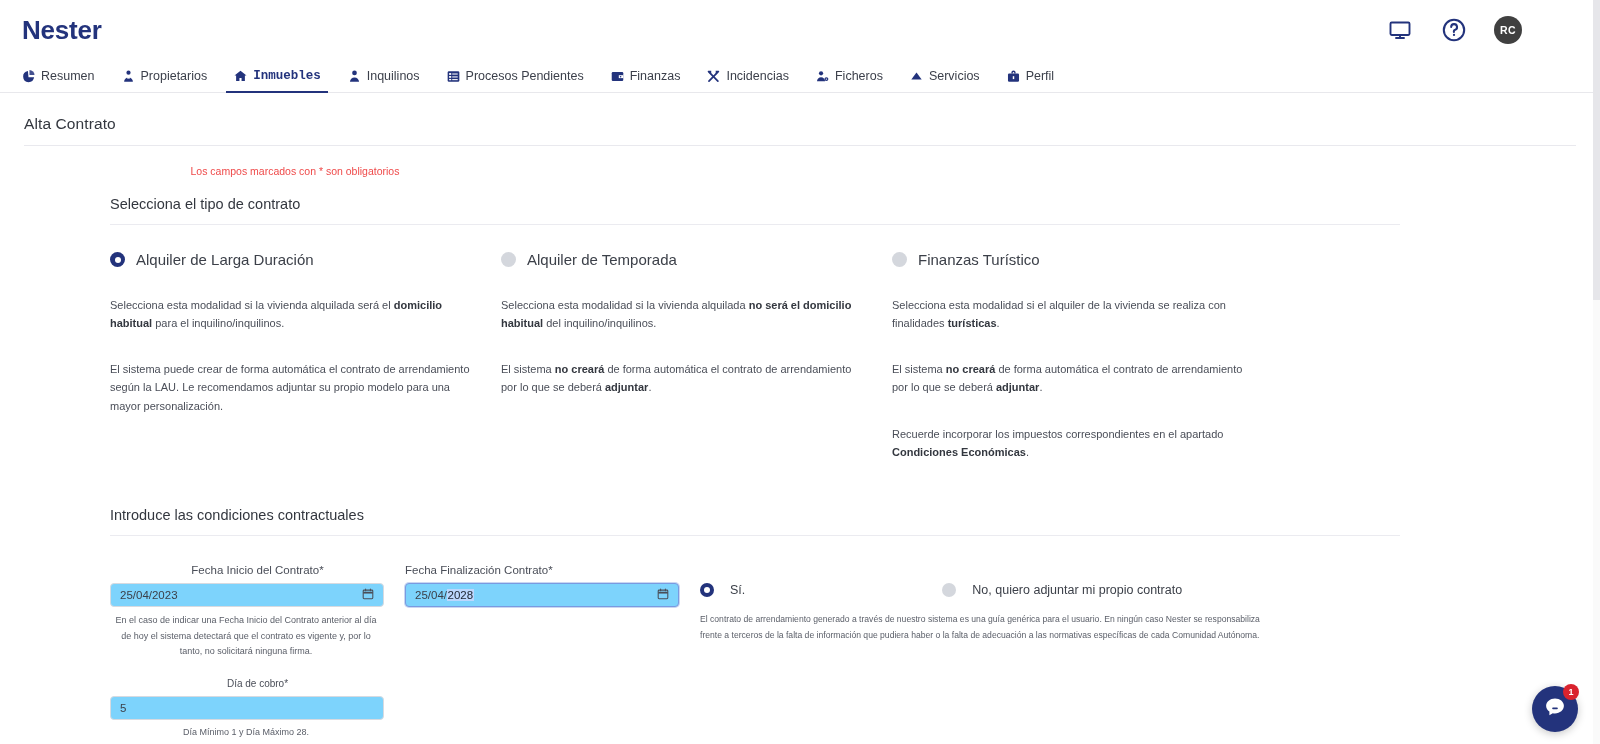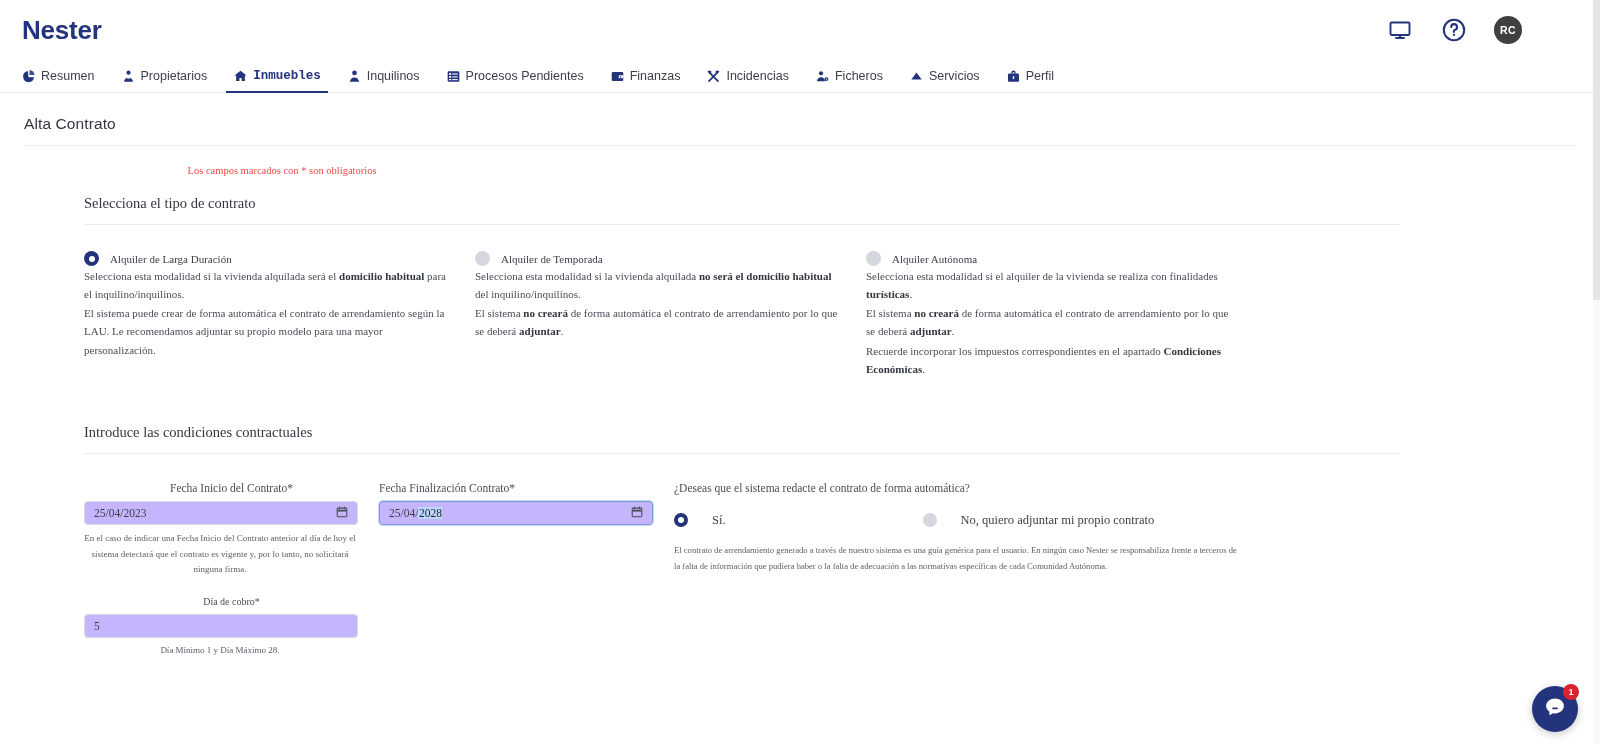--- a/index.html
+++ b/index.html
@@ -48,65 +48,65 @@
   }
   .nicon { width:13px;height:13px; display:inline-flex; align-items:center;justify-content:center; flex:0 0 auto;}
   .nicon svg { display:block; }
 
   
   .titlewrap{ padding: 22px 24px 0 24px; }
   .ptitle{ font-size:15.5px; color:#33373f; font-weight:400; letter-spacing:0.1px; }
   .titlerule{ margin-top:12px; height:1px; background:#e9e9ee; }
 
   
-  .content { padding-left: 84px; padding-right: 200px; font-family: Liberation Serif, serif; }
+  .content { padding-left: 110px; padding-right: 200px; }
   .reqnote{ color:#ef4a4a; font-size:10.5px; margin-top:19px; text-align:center; padding-right:920px;}
   .sectitle{ font-size:14.5px; color:#33373f; margin-top:19px; }
   .secrule{ height:1px; background:#ebebf0; margin-top:12px; }
 
   
   .cols{ display:flex; margin-top:26px; }
   .col{ width:391px; padding-right:26px; }
   .col.c2{ padding-left:0; }
   .radio-row{ display:flex; align-items:center; gap:11px; cursor:pointer; }
   .radio{
     width:15px;height:15px;border-radius:50%; flex:0 0 auto;
     background:#d4d7dd; position:relative;
   }
   .radio.on{ background:#23337c; }
   .radio.on:after{
     content:""; position:absolute; left:4.5px; top:4.5px; width:6px;height:6px;border-radius:50%;
     background:#fff;
   }
-  .radio-label{ font-size:11px; color:#3c4049; }
-  .ptext{ font-size:11px; color:#4a4e58; line-height:1.65; margin-top:1px; }
+  .radio-label{ font-size:15px; color:#3c4049; }
+  .ptext{ font-size:11px; color:#4a4e58; line-height:1.65; margin-top:28px; }
   .ptext b{ font-weight:700; color:#33373f; }
 
   
   .cond-title{ font-size:14.5px; color:#33373f; margin-top:46px; }
   .fieldgrid{ display:flex; margin-top:28px; }
   .fcol1{ width:295px;text-align:center; }
   .fcol2{ width:295px; }
   .fcol3{ flex:1; padding-left:0; }
   .flabel{ font-size:11.5px; color:#4a4e58; margin-bottom:7px; }
   .finput{
     width:274px; height:24px; border:1px solid #d7dae0; border-radius:4px;
-    background:#c4b5fd; display:flex; align-items:center; padding: 0 9px;
+    background:#7dd3fc; display:flex; align-items:center; padding: 0 9px;
     font-size:11.5px; color:#3c4049; position:relative;
   }
   .finput.focused{ border:1.5px solid #7a9ae0; box-shadow:0 0 0 1px #c9d7f2; }
   .finput .cal{ margin-left:auto; }
   .hl{ background:#bdd7fd; color:#1c2330; padding:0 0.5px; }
   .fhelp{ font-size:9px; color:#5a5e68; line-height:1.75; margin-top:6px; width:272px; }
   .fhelp.small{ line-height:1.5; }
   .daylabel{ font-size:10px; color:#4a4e58; margin-top:18px; margin-bottom:7px; }
 
   .qlabel{ font-size:11.5px; color:#4a4e58; }
   .qrow{ display:flex; align-items:center; margin-top:19px; }
-  .qopt{ display:flex; align-items:center; gap:24px; cursor:pointer; }
+  .qopt{ display:flex; align-items:center; gap:16px; cursor:pointer; }
   .qopt .radio{ width:14px;height:14px; }
   .qopt .radio.on:after{ left:4px; top:4px; width:6px;height:6px; }
   .qopt-label{ font-size:12.5px; color:#3c4049; }
   .qopt.second{ margin-left:197px; }
   .qhelp{ font-size:8.6px; color:#5a5e68; line-height:1.9; margin-top:14px; width:565px; }
 
   
   .chat{
     position:absolute; right:22px; bottom:12px; width:46px;height:46px;border-radius:50%;
     background:#23337c; display:flex;align-items:center;justify-content:center; cursor:pointer;
@@ -293,21 +293,21 @@
           <span class="radio"></span>
           <span class="radio-label">Alquiler de Temporada</span>
         </div>
         <div class="ptext">Selecciona esta modalidad si la vivienda alquilada <b>no será el domicilio habitual</b> del inquilino/inquilinos.</div>
         <div class="ptext">El sistema <b>no creará</b> de forma automática el contrato de arrendamiento por lo que se deberá <b>adjuntar</b>.</div>
       </div>
 
       <div class="col c2">
         <div class="radio-row">
           <span class="radio"></span>
-          <span class="radio-label">Alquiler Autónoma</span>
+          <span class="radio-label">Finanzas Turístico</span>
         </div>
         <div class="ptext">Selecciona esta modalidad si el alquiler de la vivienda se realiza con finalidades <b>turísticas</b>.</div>
         <div class="ptext">El sistema <b>no creará</b> de forma automática el contrato de arrendamiento por lo que se deberá <b>adjuntar</b>.</div>
         <div class="ptext">Recuerde incorporar los impuestos correspondientes en el apartado <b>Condiciones Económicas</b>.</div>
       </div>
     </div>
 
     <div class="cond-title">Introduce las condiciones contractuales</div>
     <div class="secrule"></div>
 
@@ -344,21 +344,20 @@
               <rect x="1.6" y="2.8" width="12.8" height="11.4" rx="1.2"></rect>
               <line x1="1.6" y1="6.2" x2="14.4" y2="6.2" stroke-width="2.4"></line>
               <line x1="4.8" y1="1.4" x2="4.8" y2="3.6" stroke-linecap="round"></line>
               <line x1="11.2" y1="1.4" x2="11.2" y2="3.6" stroke-linecap="round"></line>
             </svg>
           </span>
         </div>
       </div>
 
       <div class="fcol3">
-        <div class="qlabel">¿Deseas que el sistema redacte el contrato de forma automática?</div>
         <div class="qrow">
           <div class="qopt">
             <span class="radio on"></span>
             <span class="qopt-label">Sí.</span>
           </div>
           <div class="qopt second">
             <span class="radio"></span>
             <span class="qopt-label">No, quiero adjuntar mi propio contrato</span>
           </div>
         </div>

